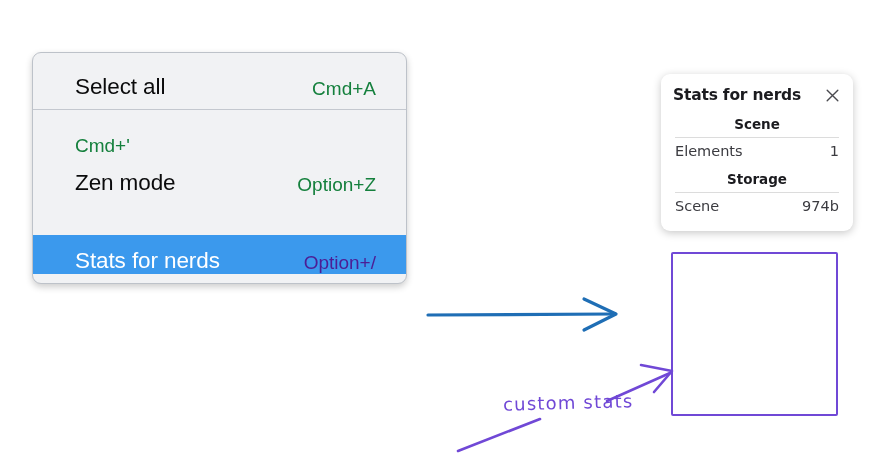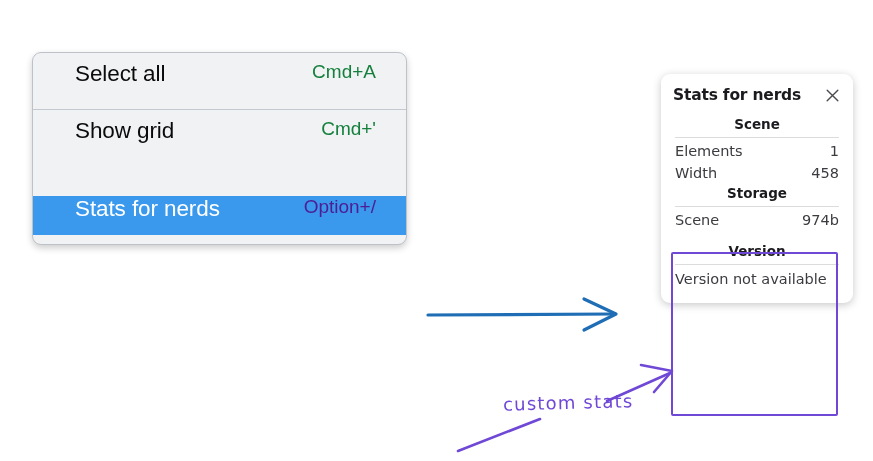--- a/index.html
+++ b/index.html
@@ -30,21 +30,21 @@
     overflow: hidden;
   }
   .menu-section {
     padding: 8px 0 9px 0;
   }
   .menu-section + .menu-section {
     border-top: 1px solid #c4c8cf;
   }
   .menu-item {
     display: flex;
-    align-items: flex-start;
+    align-items: flex-end;
     justify-content: space-between;
     height: 39px;
     padding: 0 30px 0 42px;
     box-sizing: border-box;
     cursor: default;
     gap: 44px;
   }
   .menu-item .label {
     font-size: 22.5px;
     color: #0b0b0c;
@@ -163,22 +163,25 @@
 
   <div class="menu-section">
     <div class="menu-item">
       <span class="label">Select all</span>
       <span class="shortcut">Cmd+A</span>
     </div>
   </div>
 
   <div class="menu-section">
     <div class="menu-item">
-      <span class="label">Show grid</span>
       <span class="shortcut">Cmd+'</span>
+    </div>
+    <div class="menu-item">
+      <span class="label">Zen mode</span>
+      <span class="shortcut">Option+Z</span>
     </div>
     <div class="menu-item">
     </div>
     <div class="menu-item selected">
       <span class="label">Stats for nerds</span>
       <span class="shortcut">Option+/</span>
     </div>
   </div>
 
 </div>
@@ -192,40 +195,31 @@
     </svg>
   </div>
 
   <div>
     <div class="section-head">Scene</div>
     <div class="divider"></div>
     <div class="stat-row">
       <span class="k">Elements</span>
       <span class="v">1</span>
     </div>
-    <div class="stat-row">
-      <span class="k">Width</span>
-      <span class="v">458</span>
-    </div>
-  </div>
-
-  <div style="margin-top:0;">
+  </div>
+
+  <div style="margin-top:8px;">
     <div class="section-head">Storage</div>
     <div class="divider"></div>
     <div class="stat-row">
       <span class="k">Scene</span>
       <span class="v">974b</span>
     </div>
   </div>
 
-  <div style="margin-top:11px;">
-    <div class="section-head">Version</div>
-    <div class="divider"></div>
-    <div class="single-row">Version not available</div>
-  </div>
 
   <div id="custom-highlight"></div>
 </div>
 
 <svg id="annotations">
 
   <g>
     <path d="M428 315 L612 314" stroke="#1f6eb5" stroke-width="3.2" fill="none" stroke-linecap="round"></path>
     <path d="M584 299 L616 314 L584 330" stroke="#1f6eb5" stroke-width="3.2" fill="none" stroke-linecap="round" stroke-linejoin="round"></path>
   </g>

